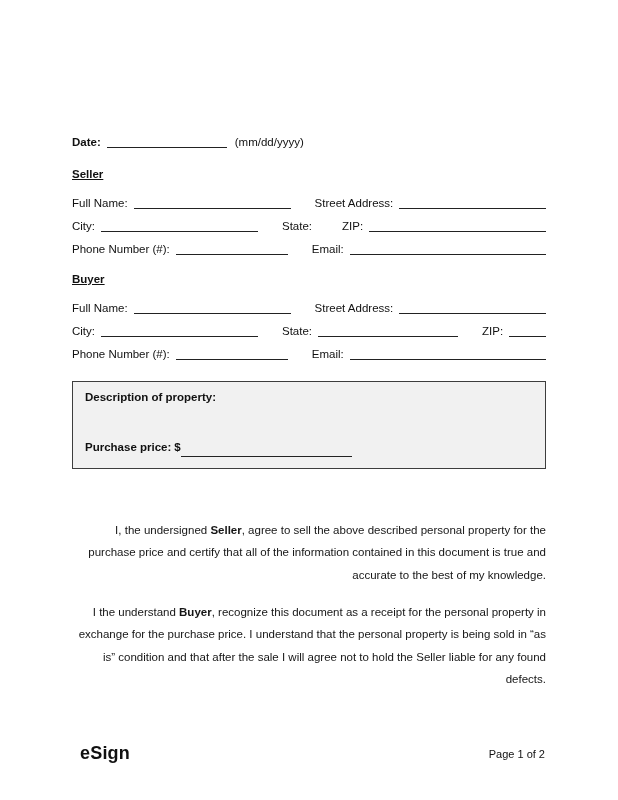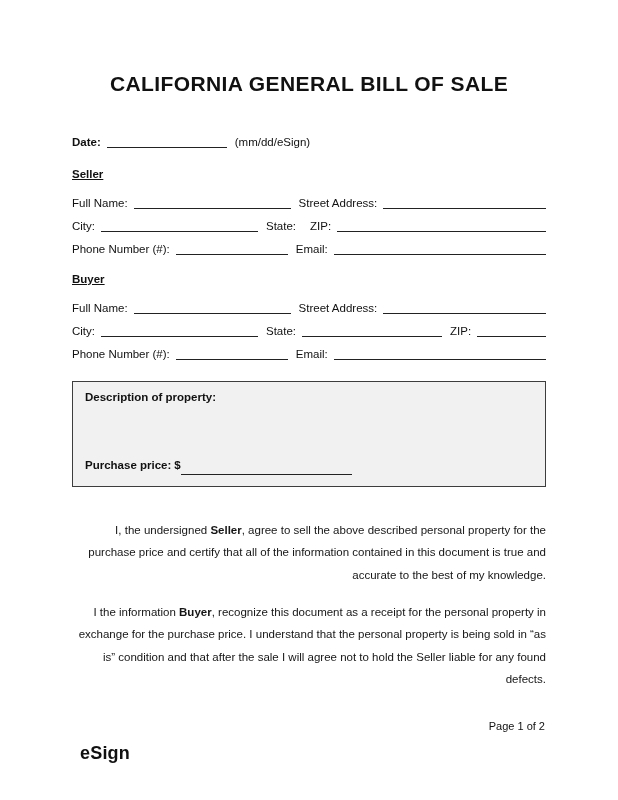--- a/index.html
+++ b/index.html
@@ -20,38 +20,38 @@
   .date-row{top:132px;display:flex;align-items:flex-end;}
   .sec-seller{top:168px;}
   .sec-buyer{top:273px;}
   .sec-heading{
     font-size:11.5px;font-weight:700;text-decoration:underline;
     margin:0 0 12px 0;
   }
   .row{display:flex;align-items:flex-end;margin-bottom:6px;height:17px;justify-content:space-between;}
   .lbl{font-size:11.5px;white-space:nowrap;padding-right:6px;}
   .lbl.b{font-weight:700;}
-  .lbl.ml{margin-left:8px;}
+  .lbl.ml{margin-left:24px;}
   .fline{
     border-bottom:1.2px solid #222;
     height:16px;
     font-size:11.5px;
     padding-left:3px;
     box-sizing:border-box;
     overflow:hidden;
     white-space:nowrap;
   }
   .w-date{width:120px;}
   .w-157{width:157px;}
   .w-state{width:140px;}
   .w-phone{width:112px;}
   .grow{flex:1;}
   .hint{font-size:11.5px;margin-left:8px;white-space:nowrap;}
   .desc-box{
-    top:381px;height:106px;
+    top:381px;height:88px;
     background:#f1f1f1;
     border:1.5px solid #3d3d3d;
     box-sizing:border-box;
     padding:9px 12px 10px 12px;
     display:flex;flex-direction:column;justify-content:space-between;
   }
   .desc-label{font-size:11.5px;font-weight:700;}
   .desc-value{flex:1;font-size:11.5px;}
   .price-row{display:flex;height:17px;}
   .price-lbl{font-size:11.5px;font-weight:700;white-space:nowrap;}
@@ -62,35 +62,34 @@
     text-align:right;
   }
   .para b{font-weight:700;}
   .para-1{top:519px;}
   .para-2{top:601px;}
   .brand{
     position:absolute;left:80px;top:743px;
     font-size:18px;font-weight:700;letter-spacing:.2px;
   }
   .page-num{
-    position:absolute;right:73px;top:720px;
+    position:absolute;right:73px;top:748px;
     font-size:11px;
   }
 </style>
 </head>
 <body>
 
 <div class="page">
 
-  <div class="title">CALIFORNIA GENERAL BILL OF SALE</div>
 
   <div class="abs date-row">
     <span class="lbl b">Date:</span>
     <span class="fline w-date"></span>
-    <span class="hint">(mm/dd/eSign)</span>
+    <span class="hint">(mm/dd/yyyy)</span>
   </div>
 
   <div class="abs sec-seller">
     <div class="sec-heading">Seller</div>
     <div class="row">
       <span class="lbl">Full Name:</span>
       <span class="fline w-157"></span>
       <span class="lbl ml">Street Address:</span>
       <span class="fline grow"></span>
     </div>
@@ -138,18 +137,18 @@
     <div class="desc-value"></div>
     <div class="price-row">
       <span class="price-lbl">Purchase price:</span>
       <span class="price-cur">$</span>
       <span class="price-line"></span>
     </div>
   </div>
 
   <div class="abs para para-1"><span>I, the undersigned </span><b>Seller</b><span>, agree to sell the above described personal property for the purchase price and certify that all of the information contained in this document is true and accurate to the best of my knowledge.</span></div>
 
-  <div class="abs para para-2"><span>I the information </span><b>Buyer</b><span>, recognize this document as a receipt for the personal property in exchange for the purchase price. I understand that the personal property is being sold in “as is” condition and that after the sale I will agree not to hold the Seller liable for any found defects.</span></div>
+  <div class="abs para para-2"><span>I the understand </span><b>Buyer</b><span>, recognize this document as a receipt for the personal property in exchange for the purchase price. I understand that the personal property is being sold in “as is” condition and that after the sale I will agree not to hold the Seller liable for any found defects.</span></div>
 
   <div class="brand">eSign</div>
   <div class="page-num">Page 1 of 2</div>
 
 </div>
 
 </body></html>

